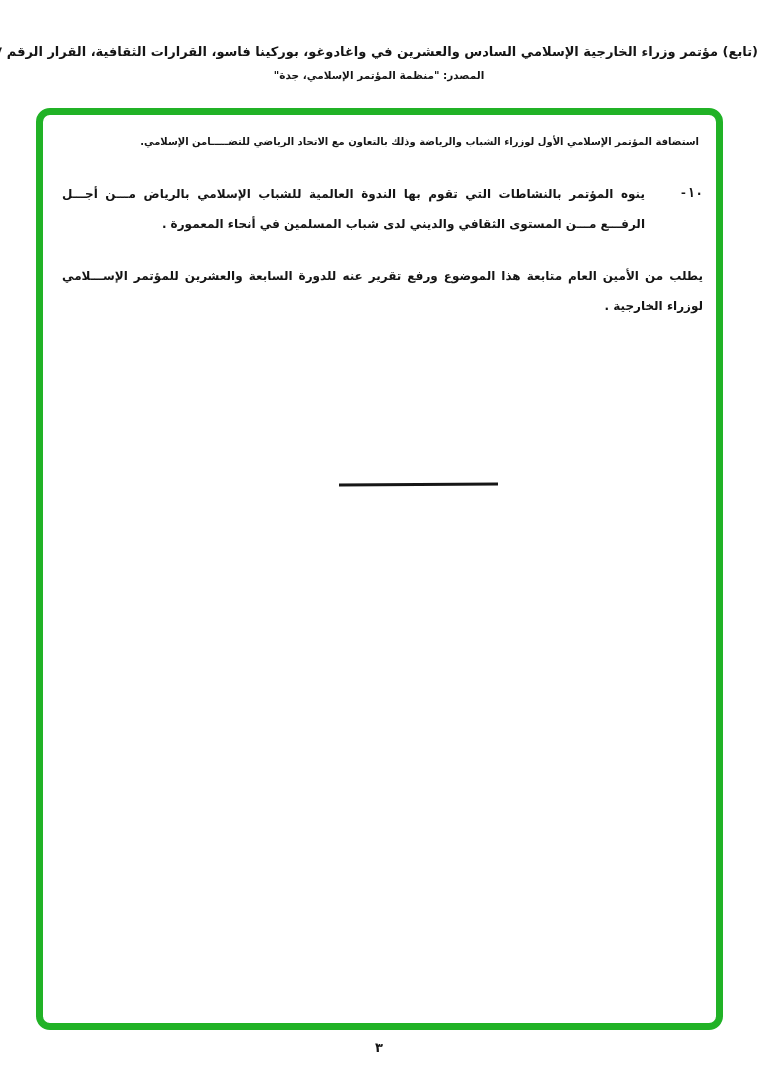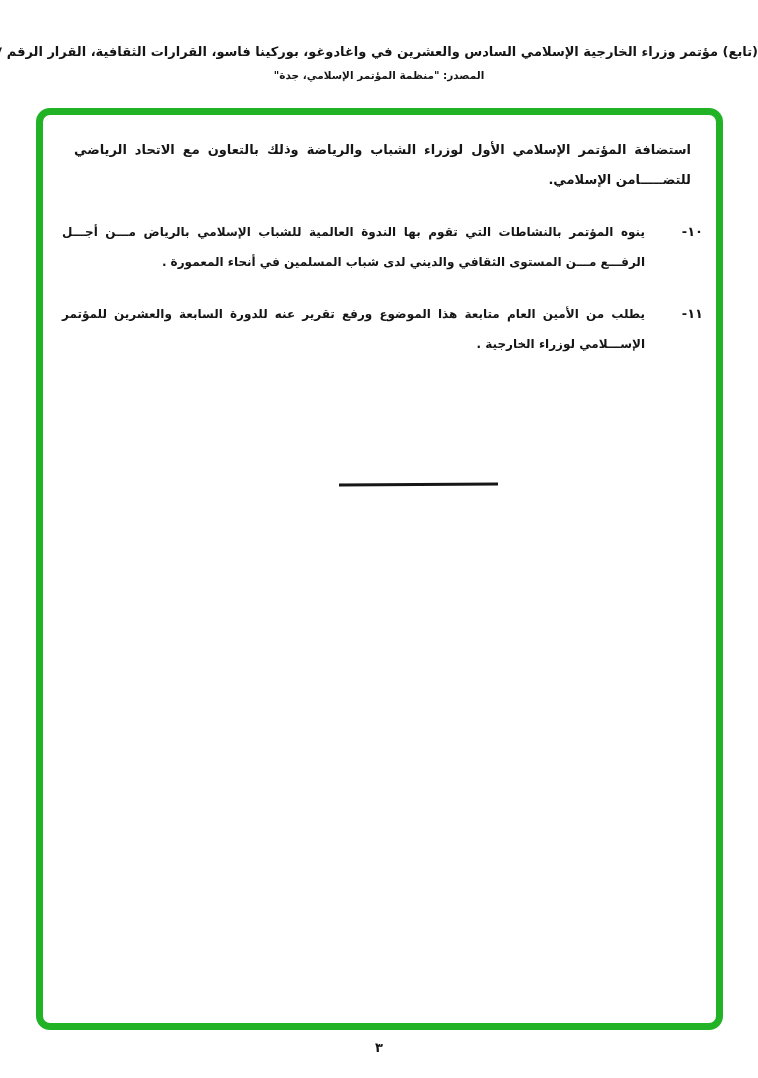--- a/index.html
+++ b/index.html
@@ -31,36 +31,37 @@
     border-radius:14px;
     background:#ffffff;
   }
   .doc-content {
     position:absolute;
     top:0; left:0; right:0;
     padding:8px 13px 0 19px;
     direction:rtl;
   }
   .intro {
-    margin:12px;
-    font-size:13px; font-weight:bold;
+    margin:4px;
+    font-size:10px; font-weight:bold;
     line-height:30px;
     text-align:justify;
     text-align-last:right;
   }
   .clause {
     display:flex;
     direction:rtl;
     margin-top:22px;
   }
   .clause-number {
     flex:0 0 58px;
     font-size:13px; font-weight:bold;
     line-height:30px;
     white-space:nowrap;
+    font-family:Liberation Mono, monospace;
   }
   .clause-text {
     flex:1 1 auto;
     font-size:12px; font-weight:bold;
     line-height:30px;
     text-align:justify;
     text-align-last:right;
   }
   .divider {
     position:absolute;
@@ -91,21 +92,20 @@
     <div class="doc-content">
 
       <p class="intro">استضافة المؤتمر الإسلامي الأول لوزراء الشباب والرياضة وذلك بالتعاون مع الاتحاد الرياضي للتضـــــامن الإسلامي.</p>
 
       <div class="clause">
         <div class="clause-number">١٠-</div>
         <div class="clause-text">ينوه المؤتمر بالنشاطات التي تقوم بها الندوة العالمية للشباب الإسلامي بالرياض مـــن أجـــل الرفـــع مـــن المستوى الثقافي والديني لدى شباب المسلمين في أنحاء المعمورة .</div>
       </div>
 
       <div class="clause">
-        <div class="clause-number">١١-</div>
         <div class="clause-text">يطلب من الأمين العام متابعة هذا الموضوع ورفع تقرير عنه للدورة السابعة والعشرين للمؤتمر الإســـلامي لوزراء الخارجية .</div>
       </div>
 
     </div>
 
     <div class="divider"></div>
   </div>
 
   <div class="page-number">٣</div>
 

